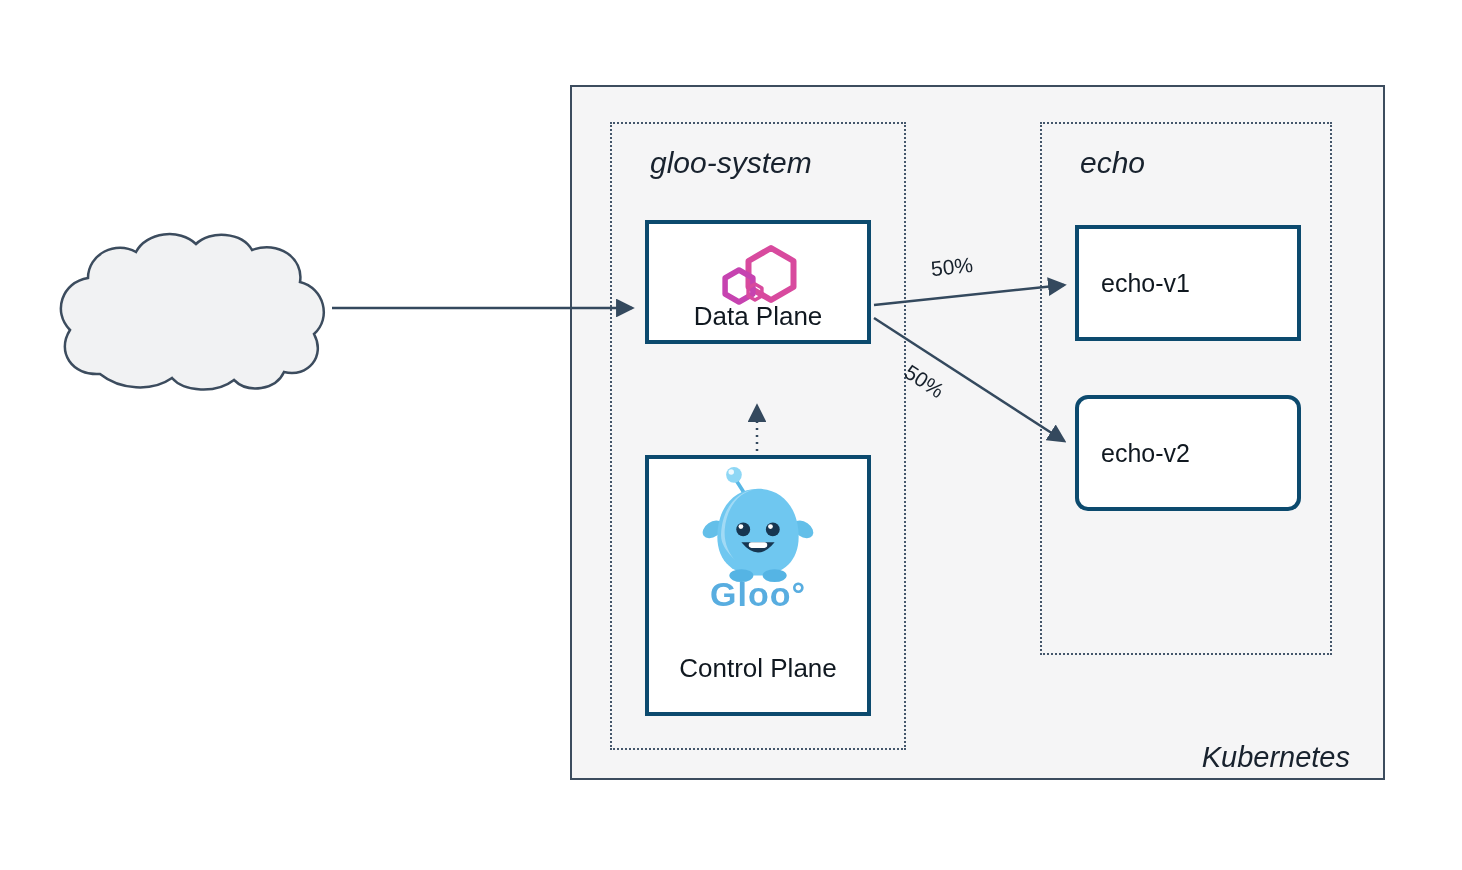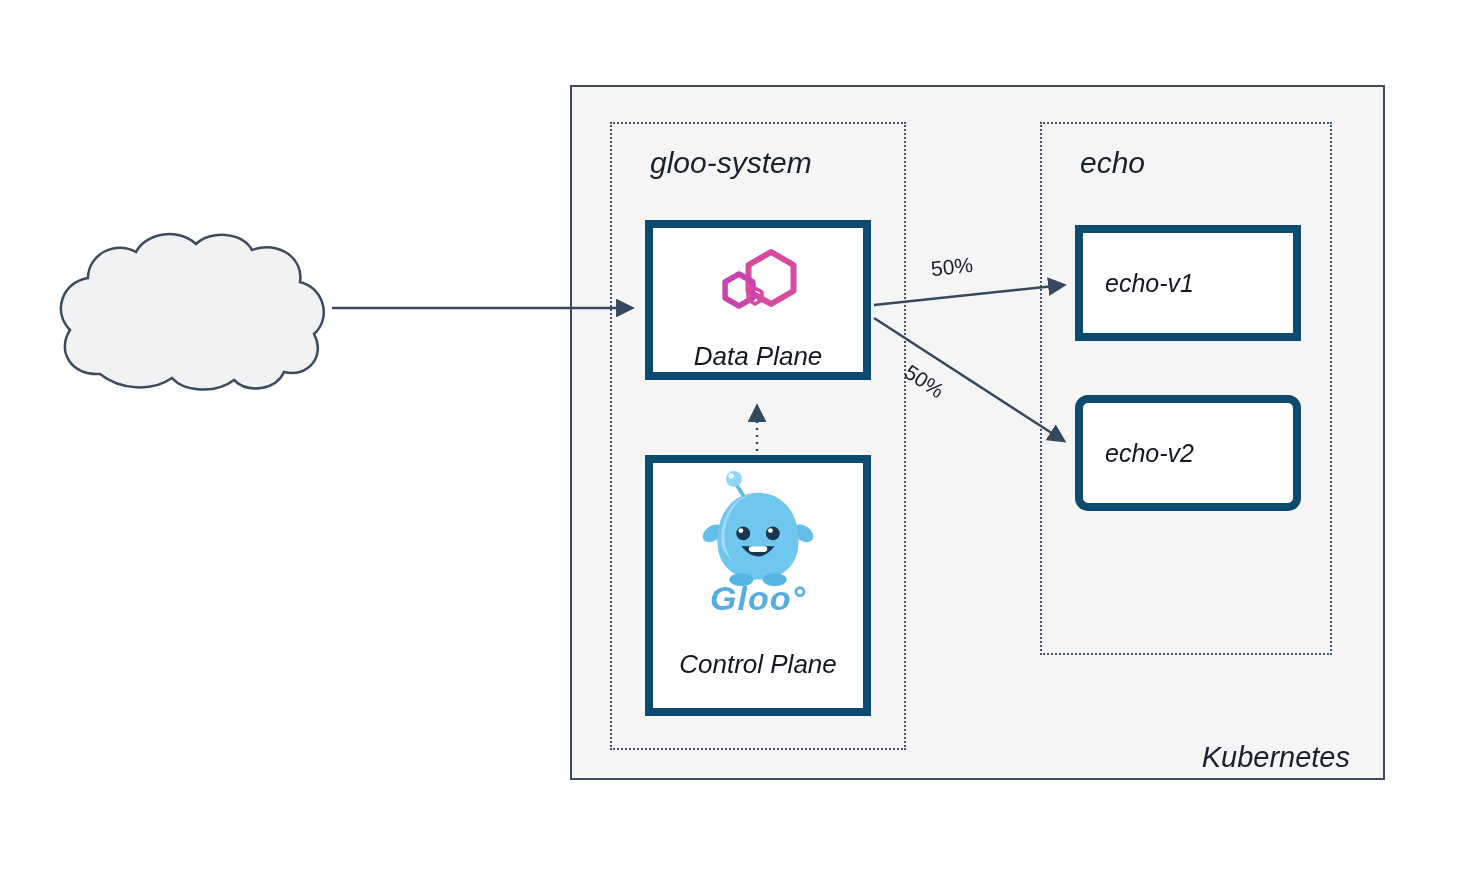--- a/index.html
+++ b/index.html
@@ -15,23 +15,23 @@
          background:#f5f5f6; border:2px solid #3c4c5e; z-index:1; }
   .k8s-label { position:absolute; right:33px; bottom:4px; font-style:italic; font-size:29px; color:#18222e; }
 
   
   .ns { position:absolute; border:2px dotted #44566b; z-index:2; }
   .ns-gloo { left:610px; top:122px; width:296px; height:628px; }
   .ns-echo { left:1040px; top:122px; width:292px; height:533px; }
   .ns-label { position:absolute; left:26px; top:22px; font-style:italic; font-size:30px; color:#18222e;margin-left:12px; }
 
   
-  .node { position:absolute; background:#ffffff; border:8px solid #0c4a6e; z-index:3;font-style:italic; }
-  .dp { left:645px; top:220px; width:226px; height:160px;
-        display:flex; flex-direction:column; align-items:center; justify-content:flex-end; padding-bottom:0; }
+  .node { position:absolute; background:#ffffff; border:4px solid #0c4a6e; z-index:3; }
+  .dp { left:645px; top:220px; width:226px; height:124px;
+        display:flex; flex-direction:column; align-items:center; justify-content:flex-end; padding-bottom:8px; }
   .dp-logo { position:absolute; top:16px; left:50%; transform:translateX(-50%); }
   .node-label { font-size:26px; color:#101820; }
 
   .cp { left:645px; top:455px; width:226px; height:261px;
         display:flex; flex-direction:column; align-items:center;text-align:right; }
   .cp .mascot { margin-top:2px; }
   .wordmark { font-size:34px; font-weight:bold; color:#58ade0; letter-spacing:1px; margin-top:-8px; }
   .cp .node-label { margin-top:auto; margin-bottom:28px; }
 
   .echo-node { width:226px; height:116px; display:flex; align-items:center; padding-left:22px; }

